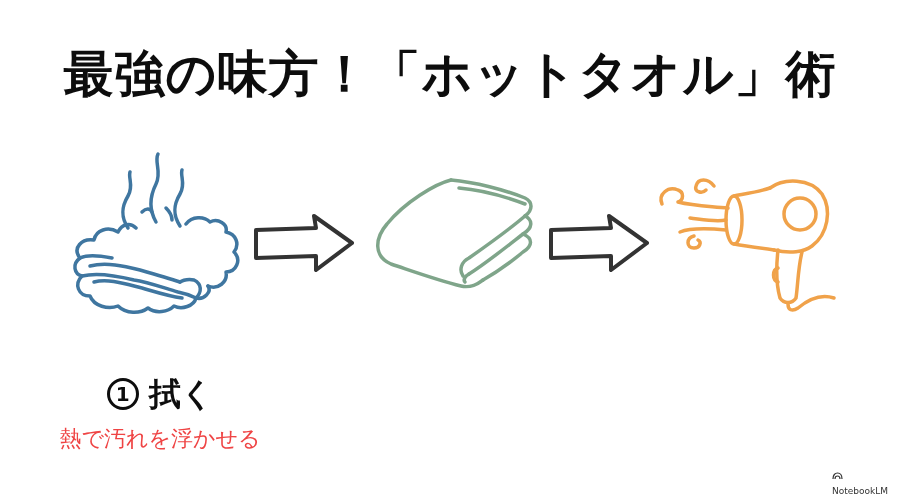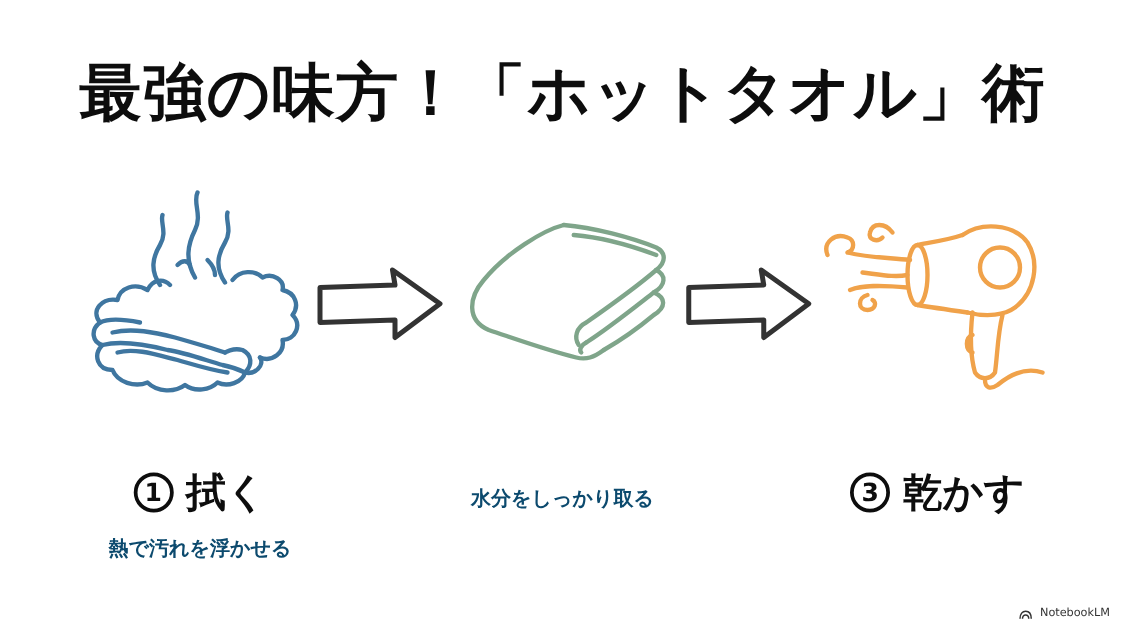--- a/index.html
+++ b/index.html
@@ -62,38 +62,39 @@
       border-radius: 50%;
       box-sizing: border-box;
       font-size: 20px;
       line-height: 26px;
       text-align: center;
       vertical-align: 4px;
       margin-right: 10px;
     }
     .step-desc {
       margin-top: 10px;
-      font-size: 16px;
-      font-weight: bold;
+      font-size: 22px;
+      font-weight: normal;
       line-height: 30px;
-      color: #0c4a6e;
+      color: #ef4444;
     }
     #step-1 { left: 10px; }
     #step-2 { left: 300px; }
     #step-3 { left: 600px; }
 
     .brand {
       position: absolute;
       right: 12px;
       bottom: 6px;
       font-size: 9px;
       color: #333333;
       display: flex;
-      align-items: flex-end;
+      align-items: flex-start;
       gap: 6px;
+      flex-direction: column;
     }
     .brand svg { width: 11px; height: 8px; display: block; }
   </style>
 </head>
 <body>
 
 <div class="title">最強の味方！「ホットタオル」術</div>
 
 <div class="icon" id="icon-towel-hot">
   <svg viewBox="0 0 185 170" fill="none" stroke="#3f76a0" stroke-width="3.5" stroke-linecap="round" stroke-linejoin="round">
@@ -167,27 +168,23 @@
 </div>
 
 <div class="step" id="step-1">
   <div class="step-heading">
     <span class="num">1</span><span>拭く</span>
   </div>
   <div class="step-desc">熱で汚れを浮かせる</div>
 </div>
 
 <div class="step" id="step-2">
-  <div class="step-desc">水分をしっかり取る</div>
 </div>
 
 <div class="step" id="step-3">
-  <div class="step-heading">
-    <span class="num">3</span><span>乾かす</span>
-  </div>
 </div>
 
 <div class="brand">
   <svg viewBox="0 0 11 8">
     <path d="M1 7 C1 3, 3 1, 5.5 1 C8 1, 10 3, 10 7" fill="none" stroke="#333" stroke-width="1.2"></path>
     <path d="M3 7 C3 5, 4 4, 5.5 4 C7 4, 8 5, 8 7" fill="none" stroke="#333" stroke-width="1.2"></path>
   </svg>
   <span>NotebookLM</span>
 </div>
 

